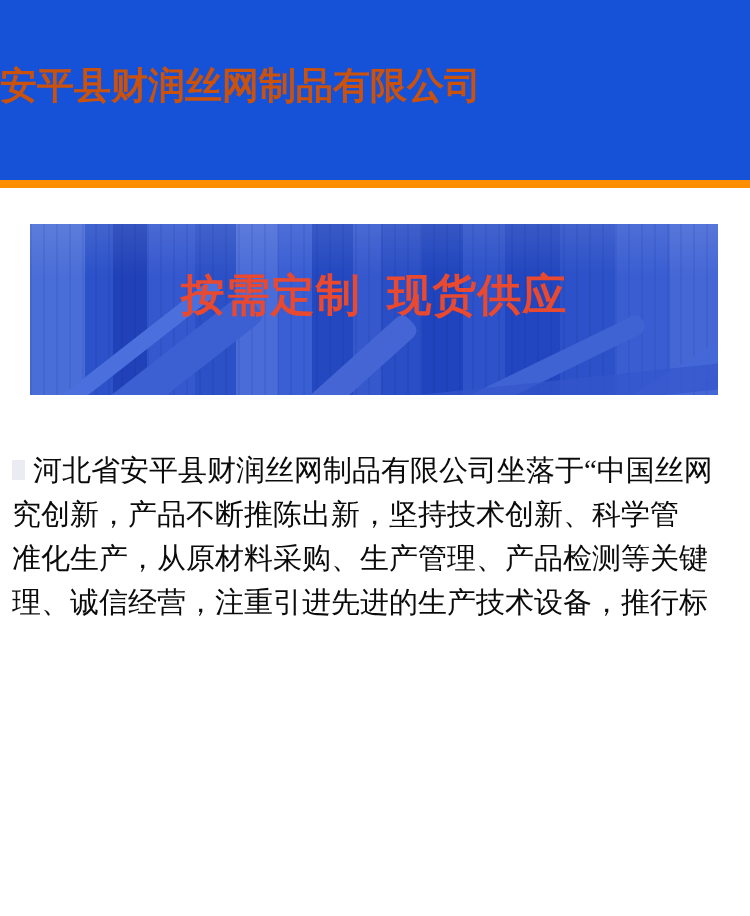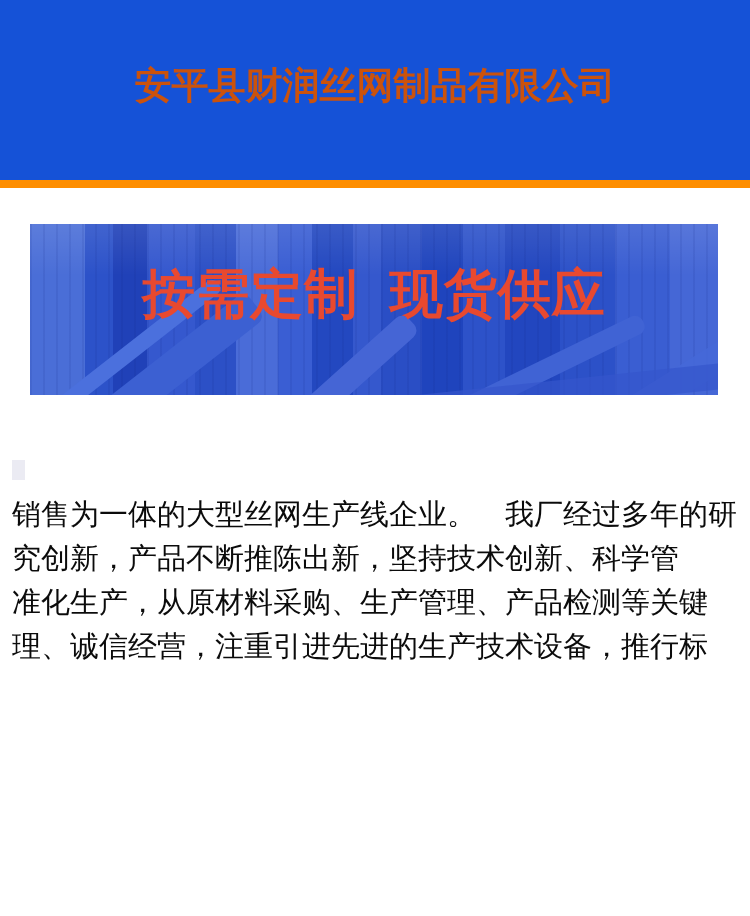--- a/index.html
+++ b/index.html
@@ -3,21 +3,21 @@
 <meta charset="utf-8">
 <style>
   * { margin:0; padding:0; box-sizing:border-box; }
   html,body { width:750px; height:916px; background:#ffffff; overflow:hidden; }
   body { font-family:"Liberation Sans", sans-serif; position:relative; }
 
   
   .header {
     width:750px; height:180px;
     background:#1552d7;
-    display:flex; align-items:center; justify-content:center;
+    display:flex; align-items:center; justify-content:flex-start;
     padding-bottom:8px;
   }
   .header-title {
     font-size:37px; font-weight:bold;
     color:#cb520c; letter-spacing:0px;
     font-family:"Liberation Sans", sans-serif;
   }
 
   
   .divider { width:750px; height:8px; background:#fe8e01; }
@@ -52,21 +52,21 @@
   .diag { position:absolute; border-radius:9px; }
   .d1 { left:-35px;  top:128px; width:250px; height:16px; background:#4b70dd; transform:rotate(-38deg); }
   .d2 { left:-70px;  top:165px; width:330px; height:34px; background:#3c60d2; transform:rotate(-38deg); }
   .d3 { left:120px;  top:185px; width:300px; height:26px; background:#4565d5; transform:rotate(-42deg); }
   .d4 { left:300px;  top:160px; width:330px; height:20px; background:#4063d4; transform:rotate(-26deg); }
   .d5 { left:500px;  top:150px; width:280px; height:28px; background:#4568d8; transform:rotate(-32deg); opacity:.85; }
   .d6 { left:-20px;  top:175px; width:740px; height:26px; background:#3556cc; transform:rotate(-6deg); opacity:.7; }
   .banner-caption {
     position:absolute; left:50%; top:41.5%;
     transform:translate(-50%,-50%);
-    font-size:53px; font-weight:600;
+    font-size:44px; font-weight:600;
     color:#e8492f; white-space:pre; letter-spacing:1px;
     font-family:"Liberation Sans", sans-serif;
     z-index:3;
   }
 
   
   .about {
     margin:53px 12px 0 12px;
     font-family:"Liberation Serif", "DejaVu Serif", serif;
     font-size:29px; line-height:44px; color:#0b0b0b;
@@ -94,20 +94,19 @@
     <div class="diag d1"></div>
     <div class="diag d2"></div>
     <div class="diag d3"></div>
     <div class="diag d4"></div>
     <div class="diag d5"></div>
     <div class="diag d6"></div>
     <div class="banner-caption">按需定制  现货供应</div>
   </div>
 
   <div class="about">
-    <div class="about-line"><span class="indent-box"></span></div>
-    <div class="about-line">销售为一体的大型丝网生产线企业。　我厂经过多年的研</div>
+    <div class="about-line"><span class="indent-box"></span><span>河北省安平县财润丝网制品有限公司坐落于“中国丝网</span></div>
     <div class="about-line">究创新，产品不断推陈出新，坚持技术创新、科学管</div>
     <div class="about-line">准化生产，从原材料采购、生产管理、产品检测等关键</div>
     <div class="about-line">理、诚信经营，注重引进先进的生产技术设备，推行标</div>
   </div>
 
 </div>
 
 </body></html>

